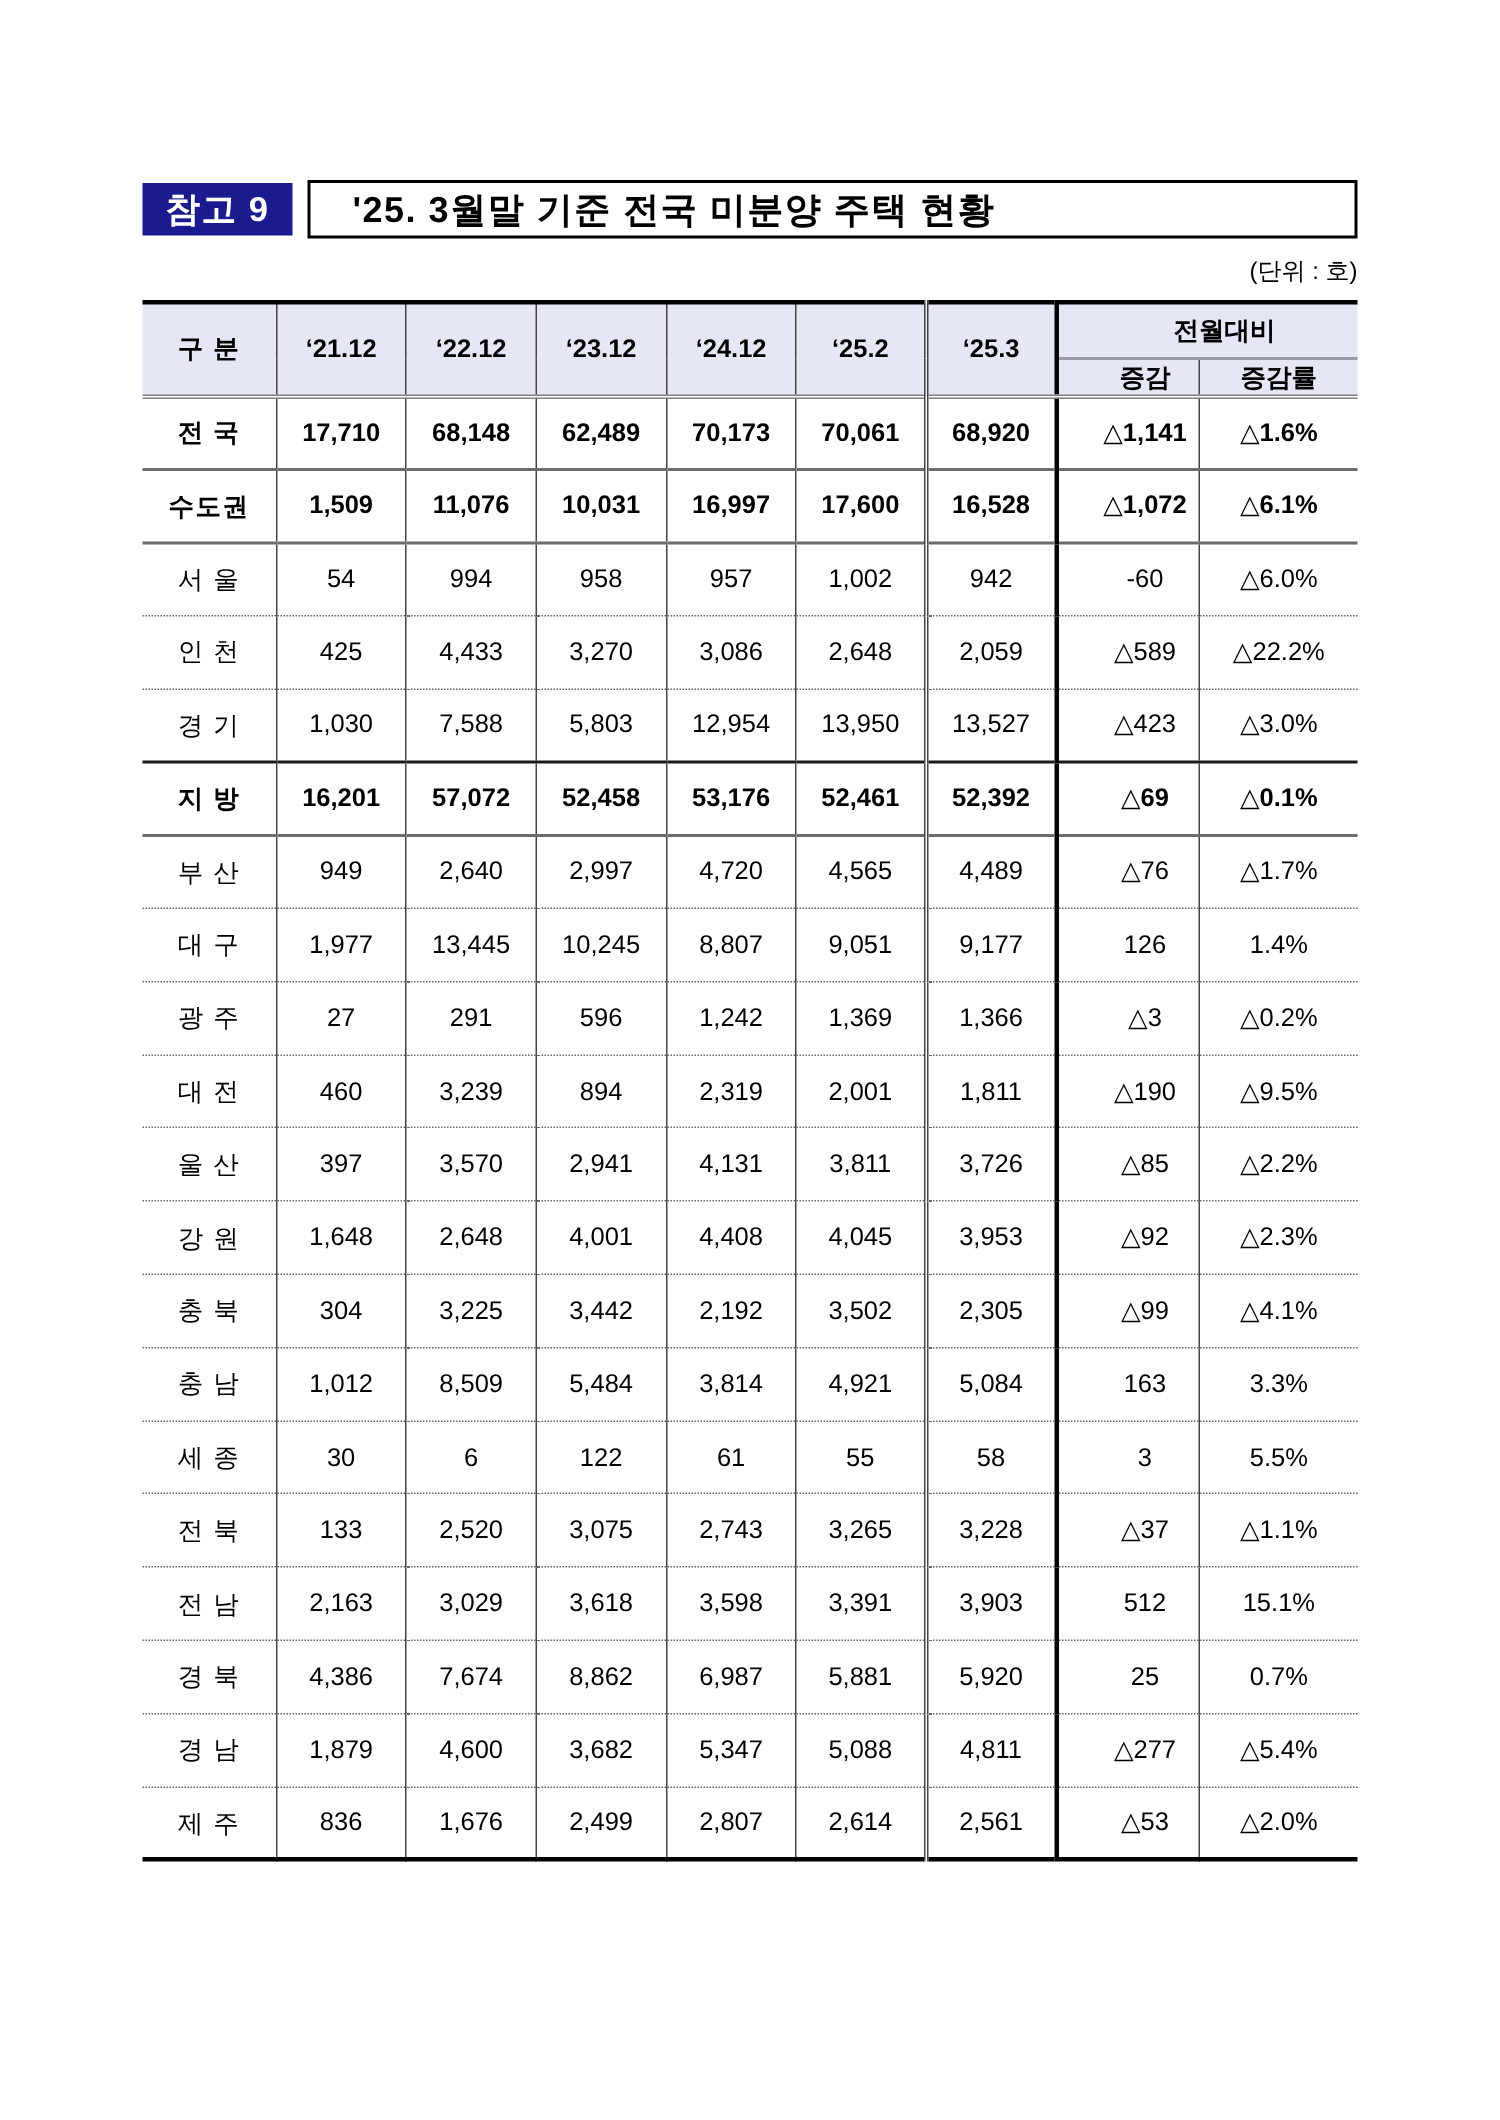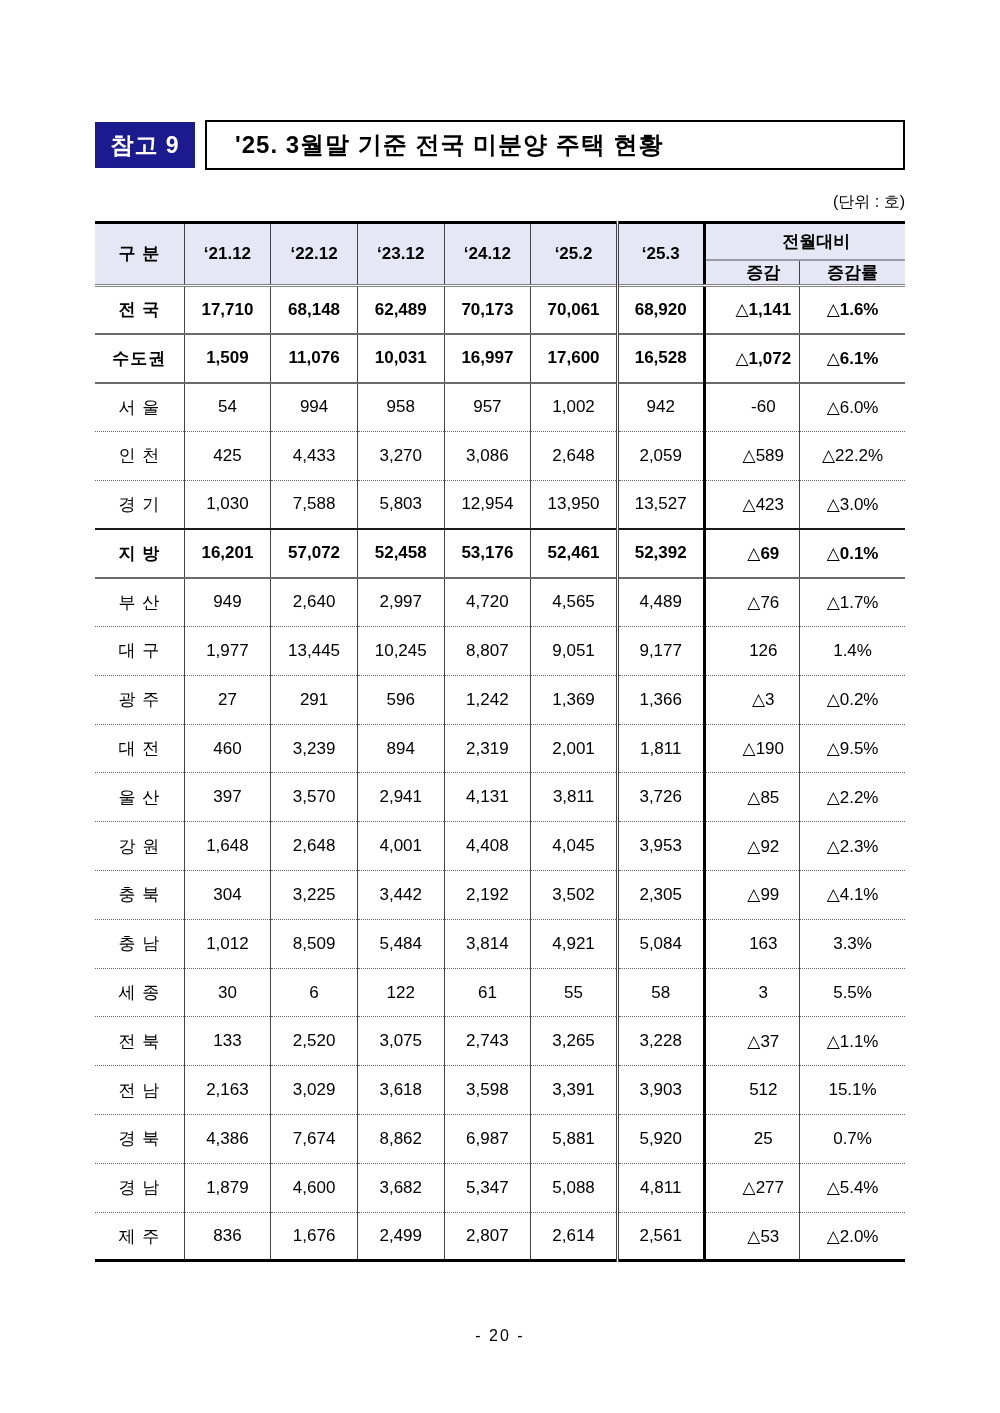--- a/index.html
+++ b/index.html
@@ -6,37 +6,37 @@
   html, body { background: #fff; }
   body {
     width: 1000px; height: 1413px;
     font-family: "Liberation Sans", "DejaVu Sans", sans-serif;
     color: #000;
     position: relative;
   }
   .content { padding: 120px 95px 0 95px; }
 
   
-  .doc-header { display: flex; align-items: stretch; gap: 10px; height: 50px; }
+  .doc-header { display: flex; align-items: stretch; gap: 10px; height: 39px; }
   .badge {
     background: #1b1a8e; color: #fff;
     width: 100px; flex: 0 0 100px;
     margin: 2px 0;
     display: flex; align-items: center; justify-content: center;
     font-size: 23px; font-weight: bold; letter-spacing: 1px;
   }
   .title-box {
     flex: 1 1 auto;
     border: 2.5px solid #000;
     display: flex; align-items: center;
     padding-left: 28px;
     font-size: 24px; font-weight: bold; letter-spacing: 1px;
   }
 
-  .unit-note { text-align: right; font-size: 16px; margin-top: 22px; margin-bottom: 8px; }
+  .unit-note { text-align: right; font-size: 16px; margin-top: 12px; margin-bottom: 8px; }
 
   
   table.stat {
     width: 100%; border-collapse: collapse; table-layout: fixed;
     border-top: 3px solid #000; border-bottom: 3px solid #000;
   }
   .stat th, .stat td {
     text-align: center; vertical-align: middle;
     font-size: 17px;
     border-left: 1px solid #444;
@@ -325,15 +325,14 @@
           <td>2,499</td>
           <td>2,807</td>
           <td>2,614</td>
           <td class="dbl">2,561</td>
           <td class="thick-left">△53</td>
           <td>△2.0%</td>
         </tr>
       </tbody>
   </table>
 
-  <div class="footer">- 20 -</div>
 
 </div>
 
 </body></html>

